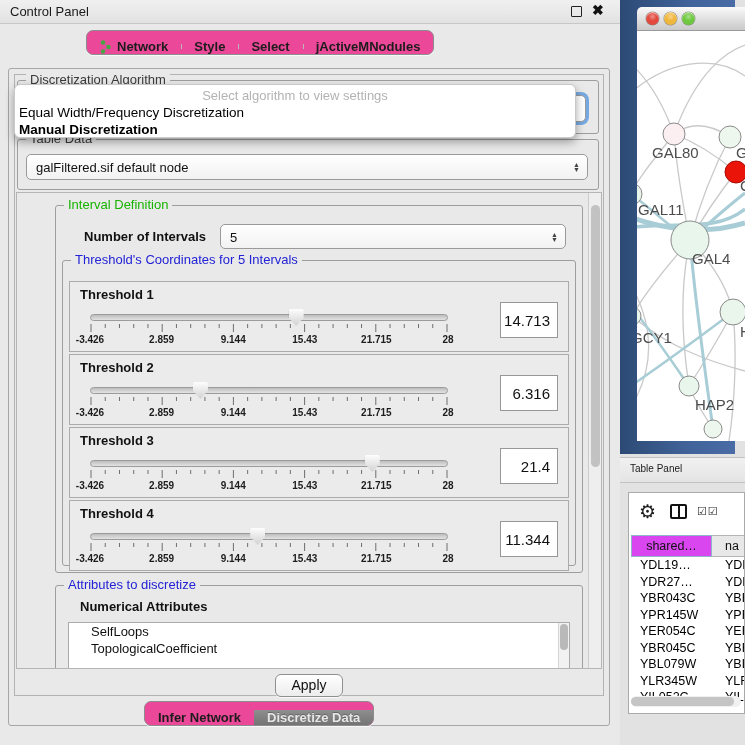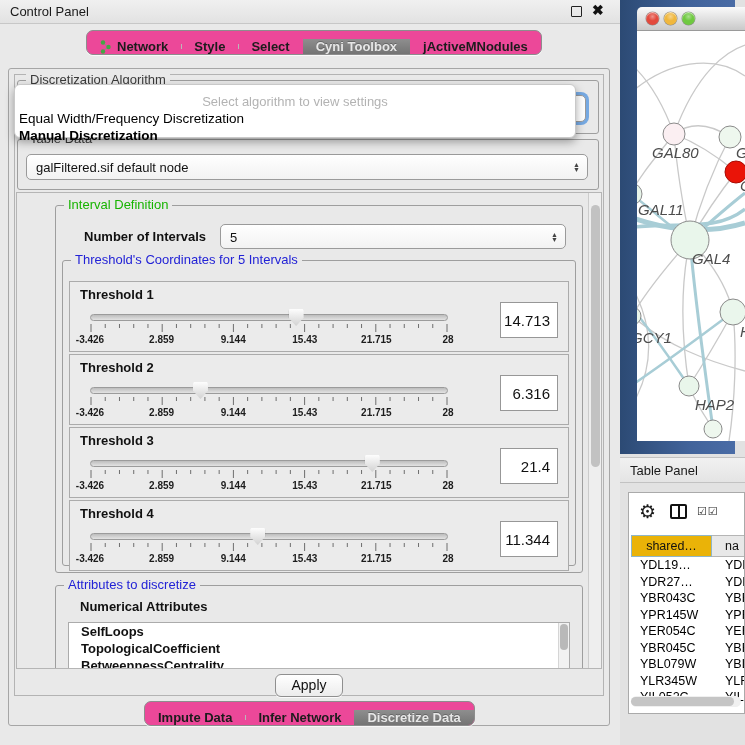--- a/index.html
+++ b/index.html
@@ -29,21 +29,21 @@
   .group-label { position:absolute; top:-8px; left:8px; background:#e9e9e9; padding:0 4px; font-size:13px; line-height:14px; white-space:nowrap; }
   .lbl-dark { color:#3a3a3a; }
   .lbl-green { color:#17b400; }
   .lbl-blue  { color:#2222d6; }
 
   
   .grp-disc { left:2px; top:5px; width:582px; height:54px; }
   .combo-focus { position:absolute; left:8px; top:14px; width:560px; height:27px; background:#fff; border:1px solid #9a9a9a; border-radius:5px; box-shadow:0 0 0 3px #76a9e2; }
 
   
-  .popup { position:absolute; left:14px; top:84px; width:562px; height:54px; background:#fff; border:1px solid #c9c9c9; border-radius:6px; box-shadow:0 4px 10px rgba(0,0,0,.35); z-index:40; padding-top:9px; }
+  .popup { position:absolute; left:14px; top:84px; width:562px; height:54px; background:#fff; border:1px solid #c9c9c9; border-radius:6px; box-shadow:0 4px 10px rgba(0,0,0,.35); z-index:40; padding-top:3px; }
   .popup .ph { text-align:center; color:#b3b3b3; font-size:13px; line-height:16px; }
   .popup .item { padding-left:4px; font-size:13.5px; line-height:17px; color:#000; white-space:nowrap; }
   .popup .item.first { font-weight:bold; }
 
   .grp-table { left:2px; top:64px; width:582px; height:51px; }
   .combo { position:absolute; background:linear-gradient(#ffffff,#f2f2f2); border:1px solid #9a9a9a; border-radius:5px; font-size:13px; color:#111; }
   .combo .cval { position:absolute; left:9px; top:50%; transform:translateY(-50%); white-space:nowrap; }
   .combo .spin { position:absolute; right:7px; top:50%; transform:translateY(-50%); display:flex; flex-direction:column; line-height:5px; color:#444; font-size:7px; }
   .cmb-tabledata { left:8px; top:14px; width:562px; height:26px; }
 
@@ -64,50 +64,50 @@
   .t-track { position:absolute; left:0; top:2px; width:358px; height:7px; border:1px solid #9b9b9b; border-radius:4px; background:linear-gradient(#bdbdbd,#e3e3e3); }
   .t-thumb { position:absolute; top:-3px; width:15px; height:17px; margin-left:-8px; background:linear-gradient(#fdfdfd,#d2d2d2); clip-path:polygon(6% 0,94% 0,100% 10%,100% 52%,50% 100%,0 52%,0 10%); filter:drop-shadow(0 1px 1px rgba(0,0,0,.45)); }
   .t-ticks { position:absolute; left:0; top:12px; width:358px; height:9px; }
   .t-ticklabels { position:absolute; left:0; top:22px; width:358px; height:12px; }
   .t-ticklabels span { position:absolute; transform:translateX(-50%); font-size:10px; font-weight:bold; color:#1c1c1c; white-space:nowrap; }
   .t-field { position:absolute; right:10px; top:20px; width:58px; height:36px; background:#fff; border:1px solid #979797; font-size:15px; text-align:right; padding:9px 7px 0 0; }
 
   .grp-attrs { left:38px; top:392px; width:528px; height:120px; }
   .attr-sub { position:absolute; left:8px; top:13px; font-weight:bold; font-size:13px;margin-left:16px; }
   .attr-list { position:absolute; left:12px; top:36px; width:502px; height:78px; background:#fff; border:1px solid #ababab; overflow:hidden; }
-  .attr-list .li { padding:1px 0 1px 12px; font-size:13px; line-height:15px;font-weight:bold; }
+  .attr-list .li { padding:1px 0 1px 22px; font-size:13px; line-height:15px; }
   .attr-vscroll { position:absolute; right:0; top:0; width:11px; height:100%; background:#f2f2f2; border-left:1px solid #d5d5d5; }
   .attr-vscroll .thumb { position:absolute; left:1px; top:1px; width:8px; height:26px; background:#b9b9b9; border-radius:4px; }
 
   .apply-btn { position:absolute; left:50%; top:599px; transform:translateX(-50%); width:68px; height:23px; background:linear-gradient(#ffffff,#ececec); border:1px solid #8f8f8f; border-radius:6px; font-size:14px; color:#111; text-align:center; line-height:21px; box-shadow:0 1px 0 rgba(255,255,255,.8); }
 
   .bottom-tabs { position:absolute; left:144px; top:701px; z-index:5; }
 
   
   .right { position:absolute; left:620px; top:0; width:125px; height:745px; background:#e2e2e2; }
-  .net-frame { position:absolute; left:0; top:0; width:115px; height:454px; background:linear-gradient(90deg,#2c4a74,#41639a 60%,#4a6ca6);font-style:italic; }
+  .net-frame { position:absolute; left:0; top:0; width:115px; height:454px; background:linear-gradient(90deg,#2c4a74,#41639a 60%,#4a6ca6); }
   .net-titlebar { position:absolute; left:17px; top:7px; width:108px; height:24px; background:linear-gradient(#fafafa,#c9c9c9); border-bottom:1px solid #9a9a9a; border-top-left-radius:5px; }
   .tl { position:absolute; top:5px; width:13px; height:13px; border-radius:50%; box-shadow:inset 0 1px 1px rgba(255,255,255,.7), 0 0 0 0.5px rgba(0,0,0,.35); }
   .net-canvas { position:absolute; left:17px; top:31px; width:108px; height:410px; background:#ffffff; overflow:hidden; }
   .net-canvas svg { display:block; }
 
   .tp-bar { position:absolute; left:0; top:457px; width:125px; height:26px; background:linear-gradient(#f1f1f1,#e4e4e4); border-top:1px solid #c2c2c2; border-bottom:1px solid #c2c2c2; }
-  .tp-title { position:absolute; left:10px; top:5px; font-size:13px; color:#1a1a1a; }
+  .tp-title { position:absolute; left:10px; top:5px; font-size:10px; color:#1a1a1a; }
 
   .tp-window { position:absolute; left:8px; top:492px; width:117px; height:222px; background:#ffffff; border:1px solid #aaaaaa; overflow:hidden; }
   .tp-toolbar { position:absolute; left:0; top:0; width:100%; height:38px; background:#fff; }
   .gear { position:absolute; left:10px; top:7px; font-size:19px; color:#1b1b1b; }
   .colsicon { position:absolute; left:41px; top:11px; width:17px; height:15px; border:2px solid #111; border-radius:2px; }
   .colsicon::after { content:""; position:absolute; left:5.5px; top:0; width:2px; height:11px; background:#111; }
   .checks { position:absolute; left:68px; top:12px; font-size:11px; letter-spacing:1px; color:#222; }
 
   .tp-table { position:absolute; left:2px; top:42px; width:160px; }
   .tp-table .hrow { display:flex; }
   .tp-table .hcell { height:22px; font-size:12.5px; text-align:center; line-height:21px; border:1px solid #9fb7c2; background:#e8e8e8; overflow:hidden; white-space:nowrap; }
-  .tp-table .hcell.sel { background:#eab308; border-color:#8fb6c8; }
+  .tp-table .hcell.sel { background:#d946ef; border-color:#8fb6c8; }
   .tp-table .hcell.c2 { border-left:none; border-color:#b5b5b5; text-align:left; padding-left:13px; }
   .tp-table .row { display:flex; height:16.5px; }
   .tp-table .cell { font-size:12.5px; line-height:16px; white-space:nowrap; overflow:hidden; padding-left:9px; color:#000; }
   .c-w1 { width:81px; } .c-w2 { width:79px; }
   .tp-hscroll { position:absolute; left:2px; bottom:6px; width:110px; height:11px; background:#f0f0f0; border-radius:6px; }
   .tp-hscroll .thumb { position:absolute; left:0; top:1px; width:103px; height:9px; background:#c5c5c5; border-radius:5px; }
 
   .net-tab-icon { display:inline-block; width:12px; height:14px; position:relative; }
 </style>
 </head>
@@ -132,23 +132,20 @@
           <circle cx="3" cy="11.5" r="2.2" fill="#45a545"></circle>
         </svg>
       </span>
       <span>Network</span>
     </div>
     <div class="segitem">
         <span>Style</span>
       </div>
     <div class="segitem">
         <span>Select</span>
-      </div>
-    <div class="segitem active">
-        <span>Cyni Toolbox</span>
       </div>
     <div class="segitem">
         <span>jActiveMNodules</span>
       </div>
   </div>
 
   <div class="cp-outer">
     <div class="cp-content">
 
       <div class="group grp-disc">
@@ -363,41 +360,37 @@
           </div>
         </div>
 
         <div class="group grp-attrs">
           <span class="group-label lbl-blue">Attributes to discretize</span>
           <span class="attr-sub">Numerical Attributes</span>
           <div class="attr-list">
             <div id="attr-items">
                 <div class="li">SelfLoops</div>
                 <div class="li">TopologicalCoefficient</div>
-                <div class="li">BetweennessCentrality</div>
               </div>
             <div class="attr-vscroll">
                 <div class="thumb"></div>
               </div>
           </div>
         </div>
 
         <div class="vscroll">
           <div class="thumb" style="top:12px;height:262px;"></div>
         </div>
       </div>
 
       <div class="apply-btn">Apply</div>
     </div>
   </div>
 
   <div class="bottom-tabs seg">
-    <div class="segitem">
-        <span>Impute Data</span>
-      </div>
     <div class="segitem">
         <span>Infer Network</span>
       </div>
     <div class="segitem active">
         <span>Discretize Data</span>
       </div>
   </div>
 
   <div class="popup">
     <div class="ph">Select algorithm to view settings</div>

